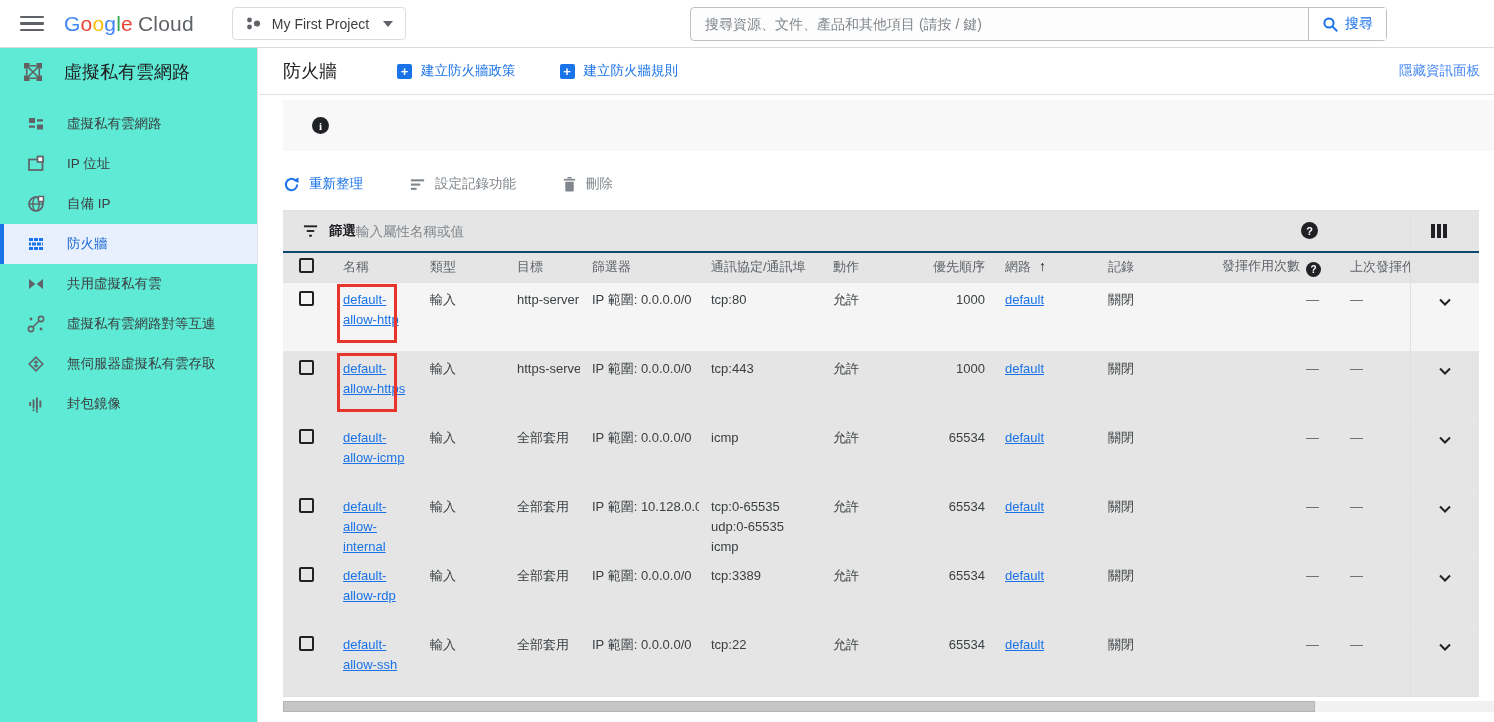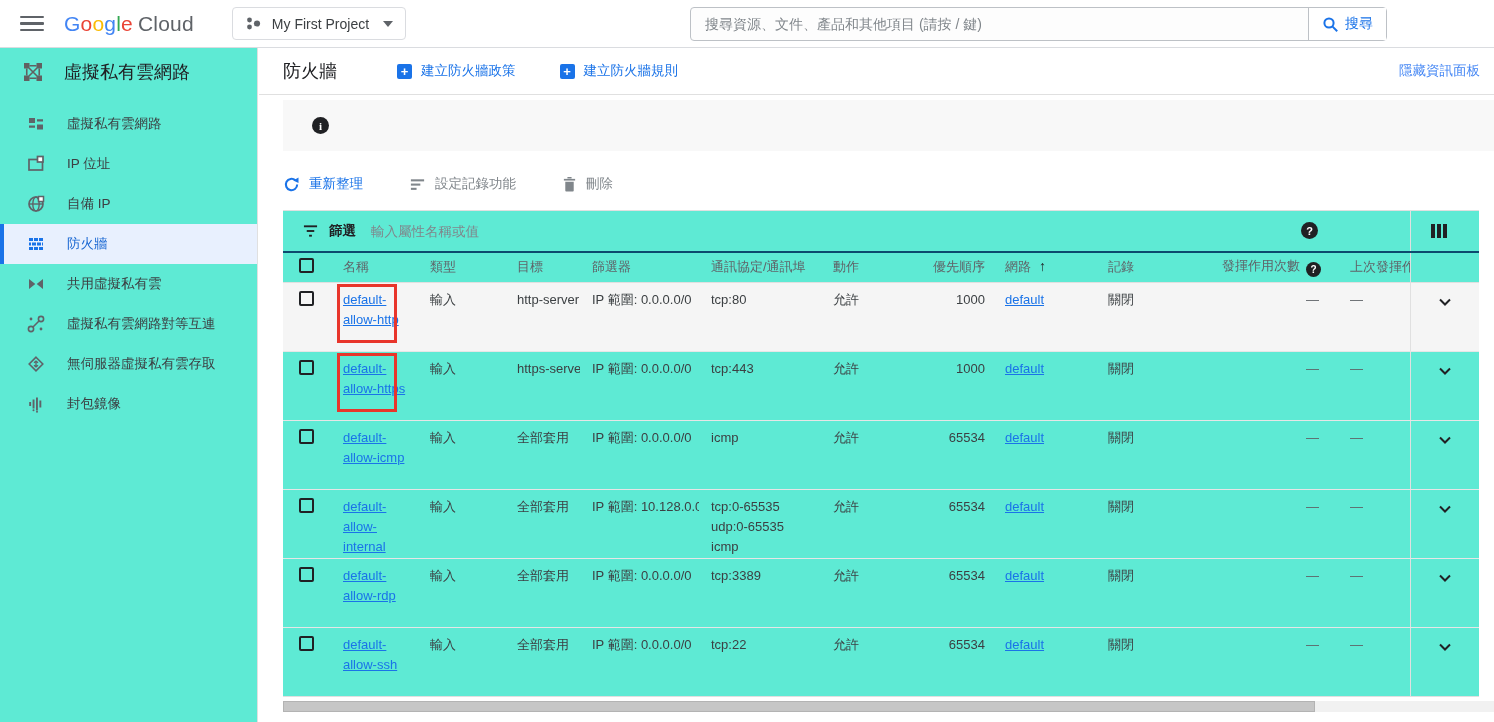--- a/index.html
+++ b/index.html
@@ -63,25 +63,25 @@
                  align-items:center; gap:4px; cursor:pointer; }
   .ext-icon { color:#1a73e8; display:inline-flex; }
 
   .toolbar { position:absolute; top:80px; left:24px; display:flex; gap:46px; font-size:13.5px; }
   .tool-btn { display:flex; align-items:center; gap:9px; cursor:pointer; }
   .tool-btn.primary { color:#1a73e8; }
   .tool-btn.gray { color:#80868b; }
 
   
   .table-card { position:absolute; top:115px; left:24px; width:1196px;
-                border-top:1px solid #e0e0e0; border-bottom:1px solid #e0e0e0; background:#5eead4; }
+                border-top:1px solid #e0e0e0; border-bottom:1px solid #e0e0e0; background:#e5e5e5; }
   .filter-row { height:40px; display:flex; align-items:center; padding-left:20px;
                 position:relative; font-size:13.5px; }
   .filter-btn { display:flex; align-items:center; gap:11px; color:#202124; font-weight:bold; cursor:pointer; }
-  .filter-input { margin-left:15px; width:360px; border:none; outline:none; font-size:13.5px;
+  .filter-input { margin-left:0; width:360px; border:none; outline:none; font-size:13.5px;
                   color:#3c4043; font-family:inherit; background:transparent; }
   .filter-input::placeholder { color:#80868b; }
   .q-circle { width:17px; height:17px; border-radius:50%; background:#202124; color:#fff;
               display:inline-flex; align-items:center; justify-content:center; font-size:11px;
               font-weight:bold; cursor:pointer; flex:none; }
   .filter-help { position:absolute; left:1018px; top:11px; }
   .filter-divider { position:absolute; left:1127px; top:0; height:40px; border-left:1px solid #e0e0e0; }
   .columns-icon { position:absolute; left:1148px; top:13px; display:flex; gap:2.5px; cursor:pointer; }
   .columns-icon i { width:3.6px; height:14px; background:#202124; display:block; }
 

